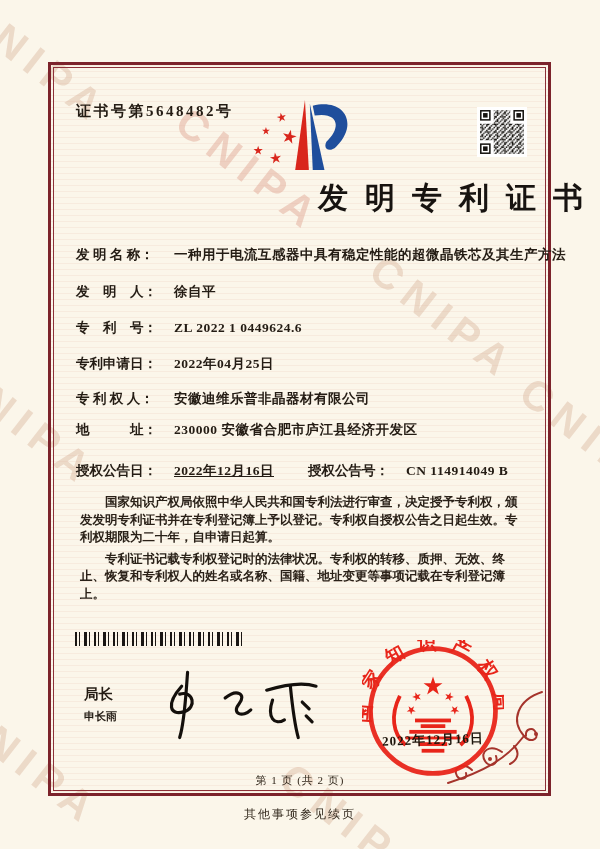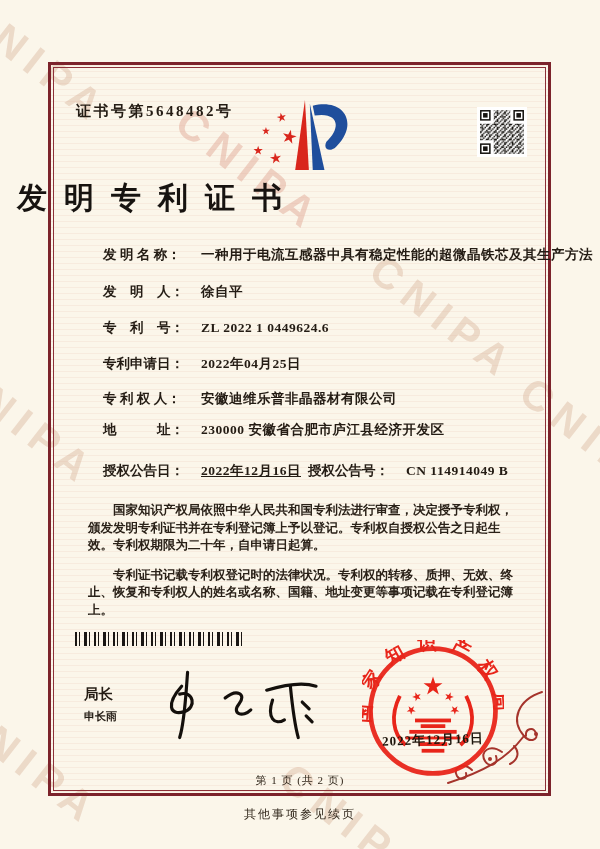--- a/index.html
+++ b/index.html
@@ -11,30 +11,30 @@
   .wm.pink{color:rgba(217,148,126,.38);}
   .frame{position:absolute;left:48px;top:62px;width:503px;height:734px;box-sizing:border-box;
       border:3px solid #7c232b;
       background:repeating-linear-gradient(180deg,rgba(224,168,148,.14) 0 1px,rgba(0,0,0,0) 1px 6px);}
   .frame::after{content:"";position:absolute;left:2px;top:2px;right:2px;bottom:2px;
       border:1px solid #8d3038;pointer-events:none;}
   .cert-no{position:absolute;left:76px;top:102px;font-size:15px;font-weight:bold;
       letter-spacing:2.5px;color:#241c14;}
   .logo{position:absolute;left:247px;top:96px;}
   .qr{position:absolute;left:477px;top:107px;width:50px;height:50px;}
-  .title{position:absolute;left:0;right:0;top:178px;text-align:left;font-size:30px;
+  .title{position:absolute;left:0;right:0;top:178px;text-align:right;font-size:30px;
       font-weight:bold;letter-spacing:17px;color:#171310;text-indent:17px;}
   .fieldrow{position:absolute;left:76px;width:460px;font-size:13.5px;font-weight:600;
       color:#241c14;white-space:nowrap;}
-  .flabel{display:inline-block;width:98px;margin-left:27px;}
+  .flabel{display:inline-block;width:98px;}
   .fvalue{letter-spacing:.5px;margin-top:32px;}
   .grant .flabel2{display:inline-block;width:98px;}
   .grant .pair1{display:inline-block;width:232px;text-decoration:underline;}
   .paras{position:absolute;left:76px;top:490px;width:452px;color:#2a2118;}
-  .paras p{margin:12px;font-size:12.5px;line-height:17.6px;text-indent:2em;font-weight:600;}
+  .paras p{margin:4px;font-size:12.5px;line-height:17.6px;text-indent:2em;font-weight:600;}
   .barcode{position:absolute;left:75px;top:632px;width:168px;height:14px;
       background-image:repeating-linear-gradient(90deg,#191613 0 2px,transparent 2px 4px,
       #191613 4px 5px,transparent 5px 9px,#191613 9px 12px,transparent 12px 14px,
       #191613 14px 15px,transparent 15px 19px);}
   .signer-title{position:absolute;left:84px;top:685px;font-size:14.5px;font-weight:bold;color:#241c14;text-align:right;}
   .signer-name{position:absolute;left:84px;top:709px;font-size:11px;font-weight:bold;color:#241c14;}
   .sig{position:absolute;left:152px;top:664px;}
   .seal{position:absolute;left:362px;top:640px;}
   .seal-date{position:absolute;left:360px;top:731px;width:146px;text-align:center;
       font-size:13px;font-weight:bold;color:#1c140a;transform:rotate(-2deg);letter-spacing:1px;}

